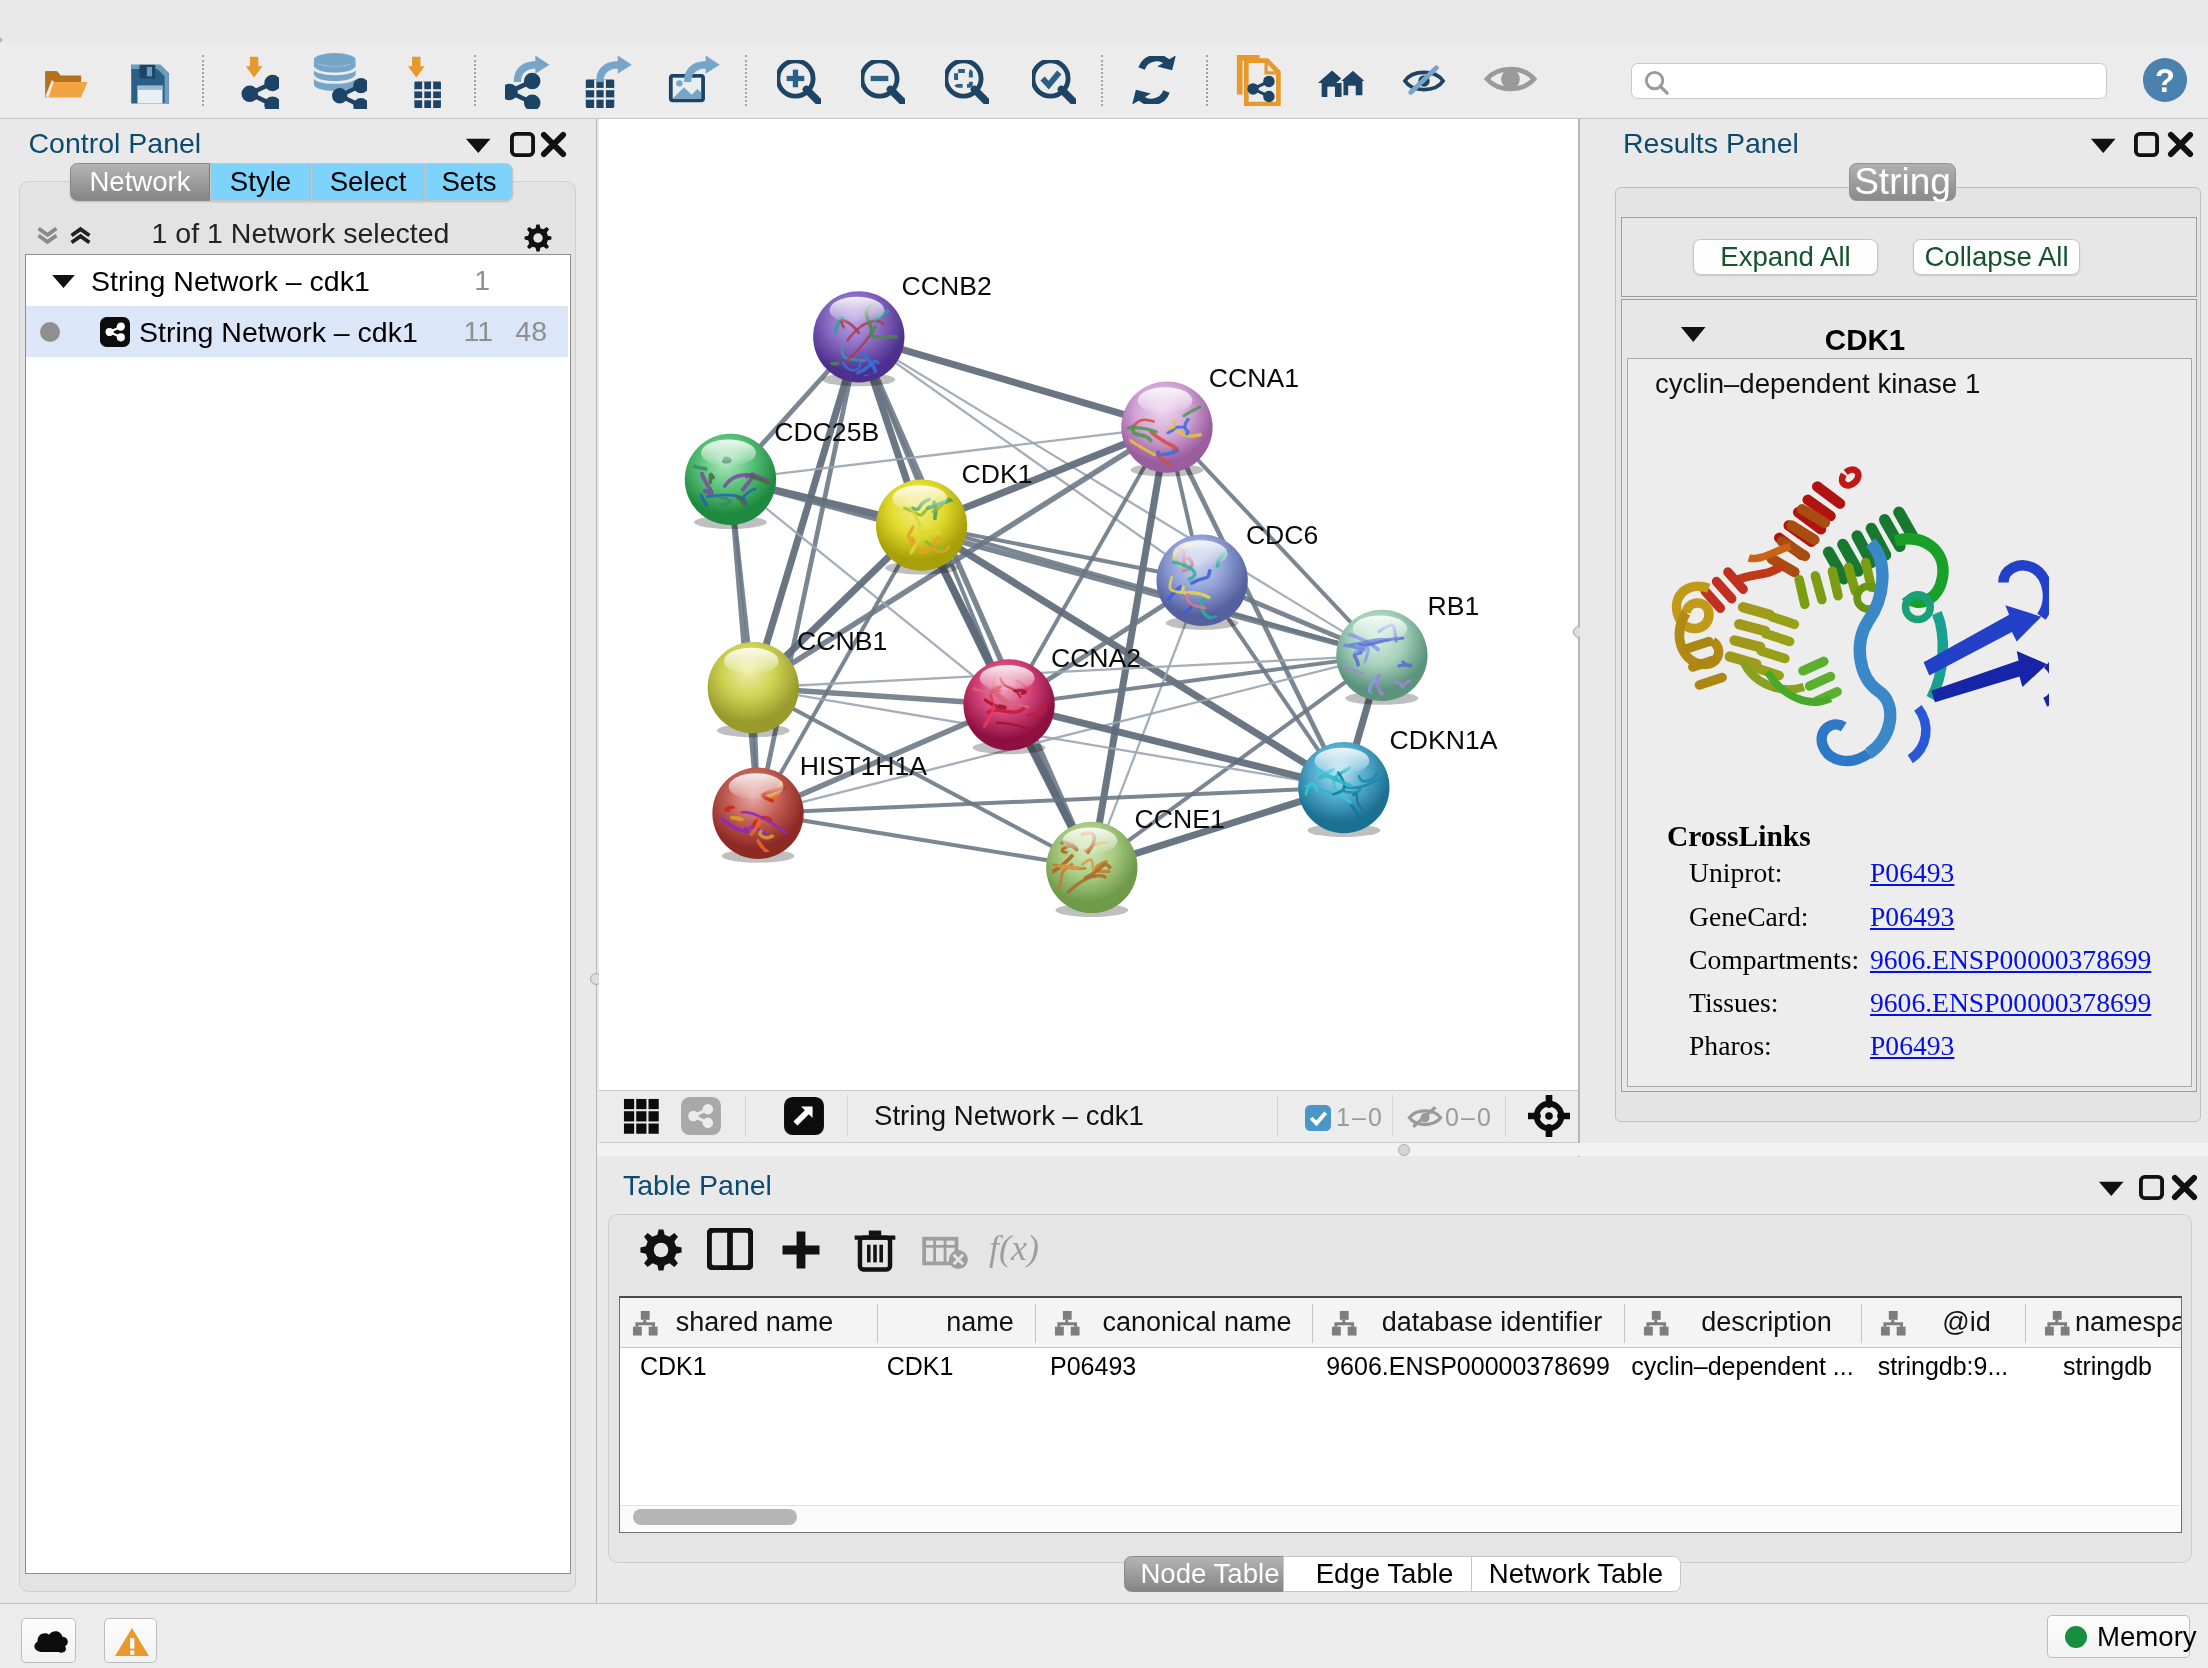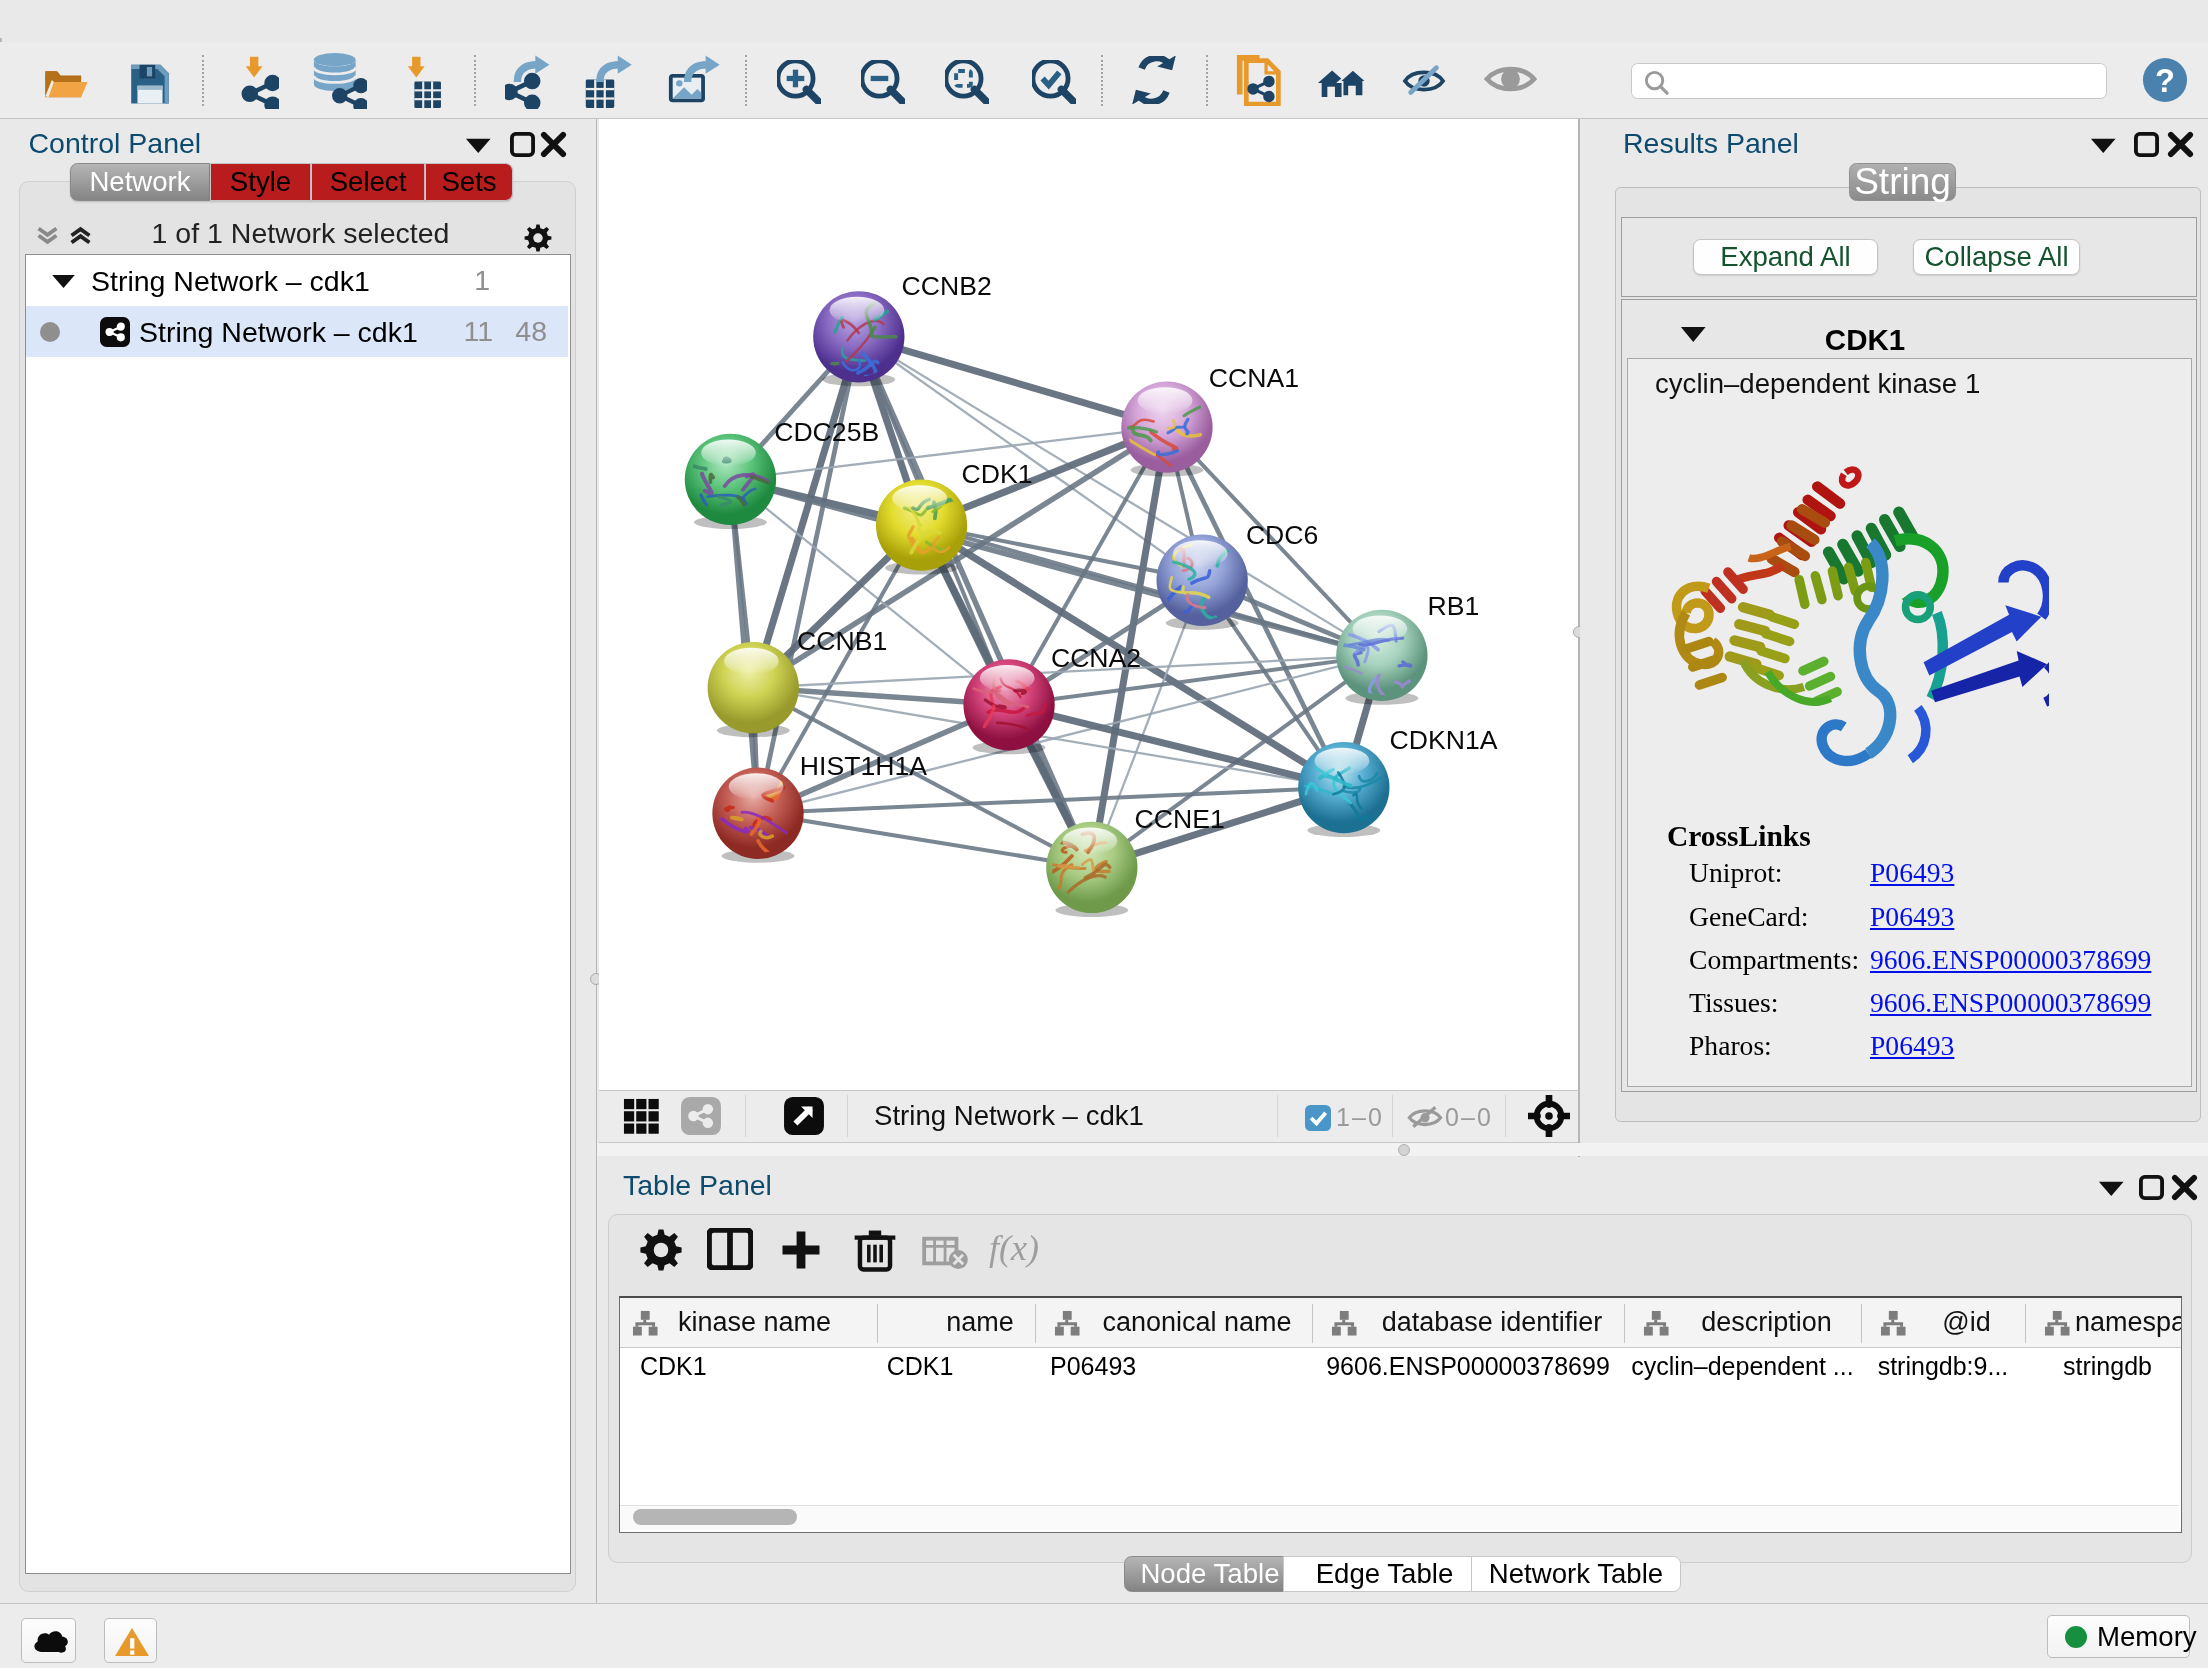--- a/index.html
+++ b/index.html
@@ -10,21 +10,21 @@
 .tlight{top:8.6px;width:22px;height:22px;border-radius:50%;background:#8f8d92;border:1.9px solid #757378;}
 #wtitle{top:6.7px;left:0;width:2208px;text-align:center;font-size:28.5px;font-weight:600;color:#3a3a3a;letter-spacing:0.2px;}
 
 #toolbar{left:0;top:42px;width:2208px;height:77px;background:#ececec;border-bottom:1.9px solid #c4c4c4;}
 .tsep{top:13.3px;width:0;height:51px;border-left:2.4px dotted #a2a2a2;}
 #searchbox{left:1631px;top:21px;width:476px;height:36px;background:#fff;border:1.9px solid #c9c9c9;border-radius:6.7px;}
 
 .phead{font-size:28.5px;color:#0c4a6e;}
 
 #cpanel{left:0;top:119px;width:597px;height:1484px;background:#e9e9e9;border-right:1.9px solid #b6b6b6;}
-.tab{position:absolute;top:44px;height:38px;background:#b91c1c;border:1px solid #c6c6c6;color:#000;font-size:27.6px;text-align:center;line-height:36px;box-shadow:0 1px 1.9px rgba(0,0,0,.18);}
+.tab{position:absolute;top:44px;height:38px;background:#7dd3fc;border:1px solid #c6c6c6;color:#000;font-size:27.6px;text-align:center;line-height:36px;box-shadow:0 1px 1.9px rgba(0,0,0,.18);}
 .tabsel{background:linear-gradient(#b5b5b5,#848484);color:#fff;border-color:#8a8a8a;}
 #cpsub{left:19px;top:62px;width:557px;height:1411px;background:#e3e3e3;border:1px solid #cfcfcf;border-radius:9.5px;}
 #cpbar{left:25px;top:98px;width:546px;height:35px;color:#222;}
 #cplist{left:25px;top:135px;width:546px;height:1320px;background:#fff;border:1.9px solid #8f8f8f;}
 .lrow{position:absolute;left:0;width:542px;height:51px;font-size:28.5px;color:#000;}
 .cnt{position:absolute;top:0;height:51px;line-height:51px;color:#8f8f8f;text-align:right;}
 
 #netview{left:599px;top:119px;width:979px;height:971px;background:#fff;}
 #netbar{left:599px;top:1090px;width:979px;height:53px;background:#ececec;border-top:1.9px solid #c9c9c9;border-bottom:1.9px solid #c9c9c9;}
 .nbsep{top:3.8px;width:0;height:42px;border-left:1.9px solid #d4d4d4;}
@@ -864,21 +864,21 @@
         <div class="thsep" style="left:1241px"></div>
         <div class="thsep" style="left:1405px"></div>
         <svg class="abs" style="left:10.5px;top:11.4px" width="28.5" height="28.5" viewBox="0 0 29 29">
           <g fill="#7d7d7d">
             <rect x="10" y="2" width="9" height="9"></rect>
             <rect x="2" y="18" width="9" height="9"></rect>
             <rect x="18" y="18" width="9" height="9"></rect>
             <path d="M14,11 L14,15 M6,18 L6,15 L23,15 L23,18" stroke="#7d7d7d" stroke-width="3" fill="none"></path>
           </g>
         </svg>
-        <div class="thlab" style="left:29.5px;width:210px">kinase name</div>
+        <div class="thlab" style="left:29.5px;width:210px">shared name</div>
         <div class="thlab" style="left:281px;width:158px">name</div>
         <svg class="abs" style="left:433px;top:11.4px" width="28.5" height="28.5" viewBox="0 0 29 29">
           <g fill="#7d7d7d">
             <rect x="10" y="2" width="9" height="9"></rect>
             <rect x="2" y="18" width="9" height="9"></rect>
             <rect x="18" y="18" width="9" height="9"></rect>
             <path d="M14,11 L14,15 M6,18 L6,15 L23,15 L23,18" stroke="#7d7d7d" stroke-width="3" fill="none"></path>
           </g>
         </svg>
         <div class="thlab" style="left:465px;width:224px">canonical name</div>

